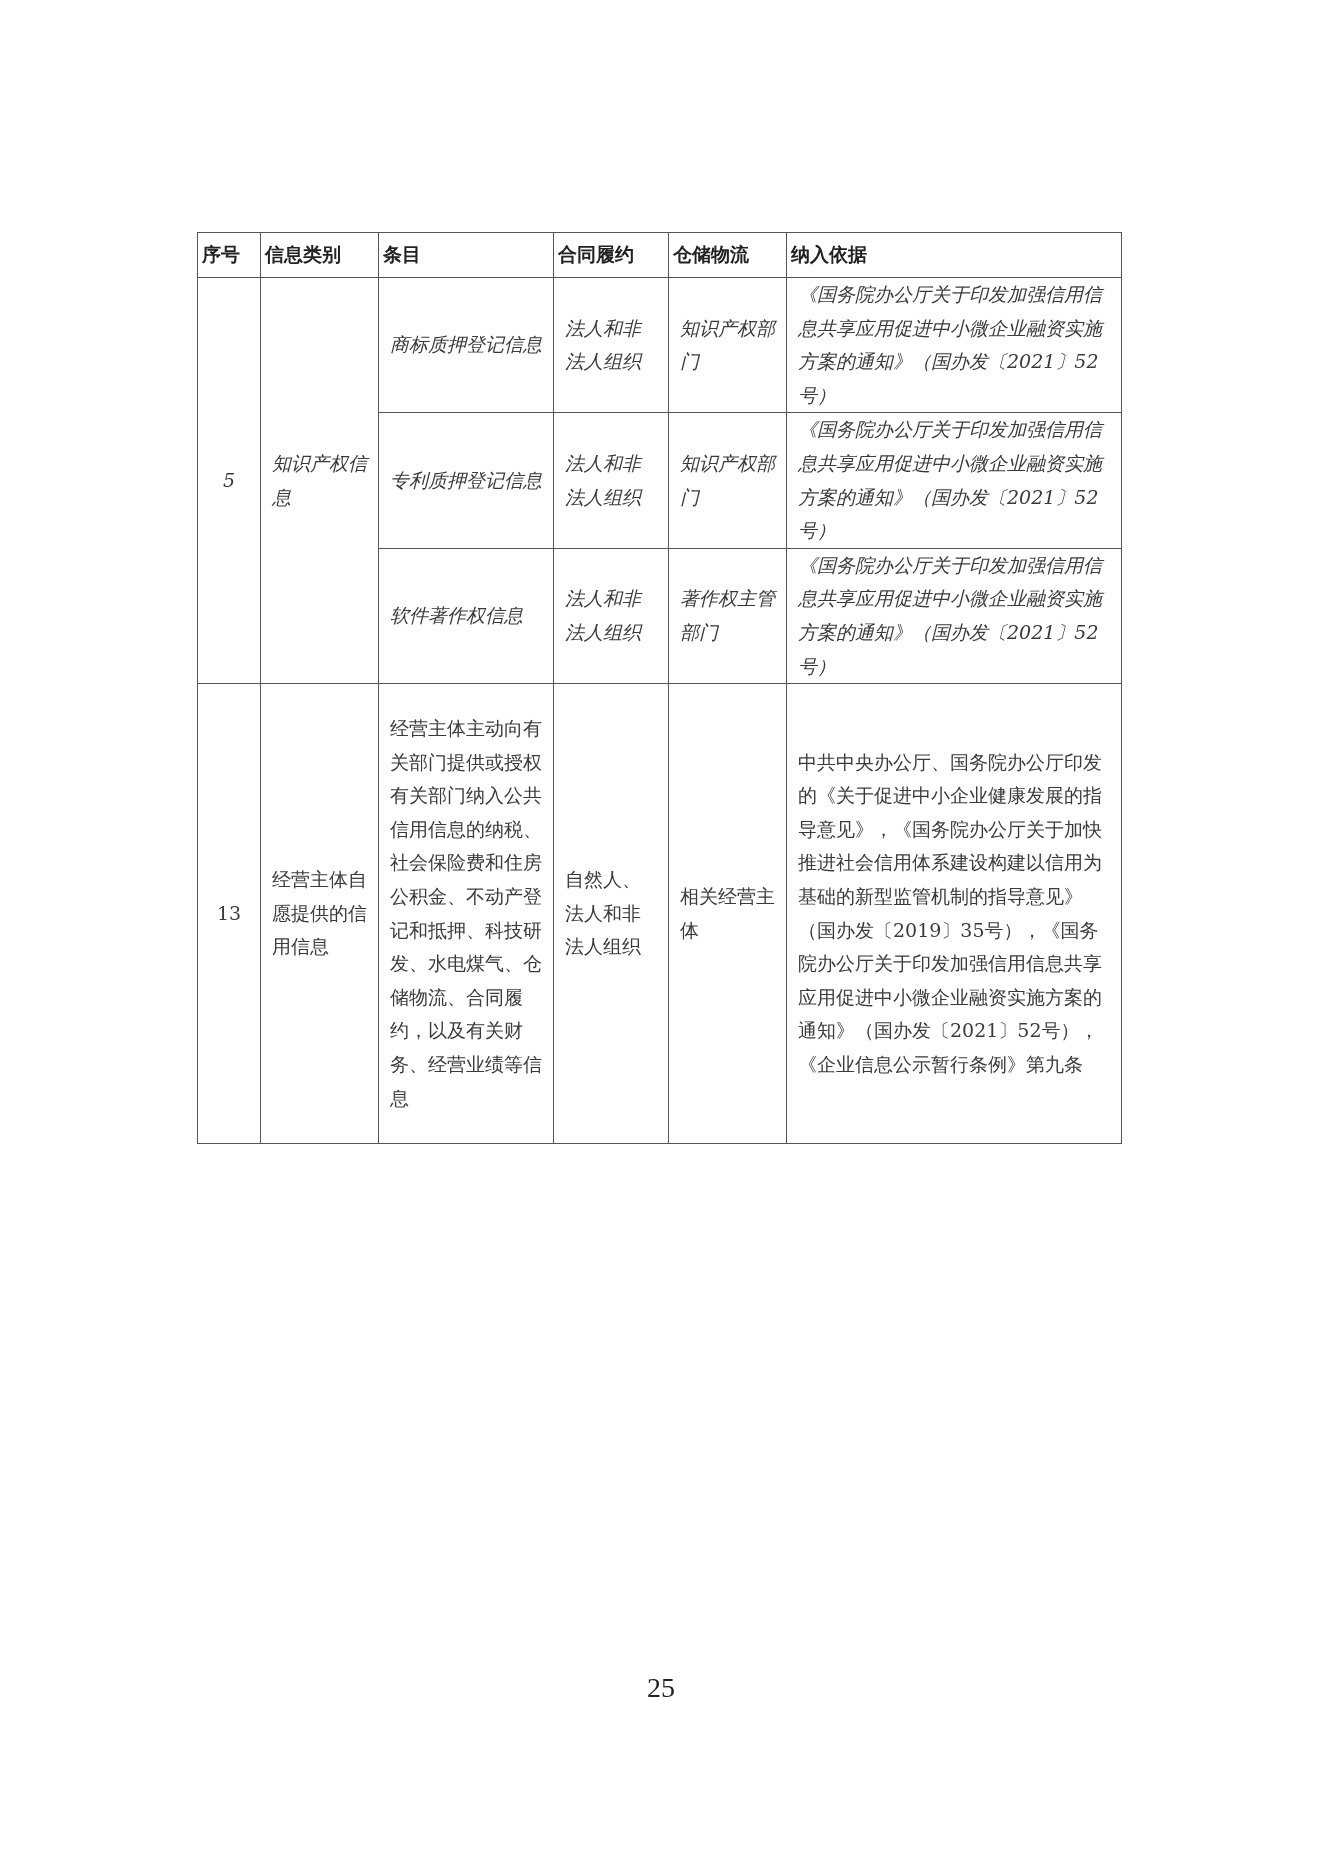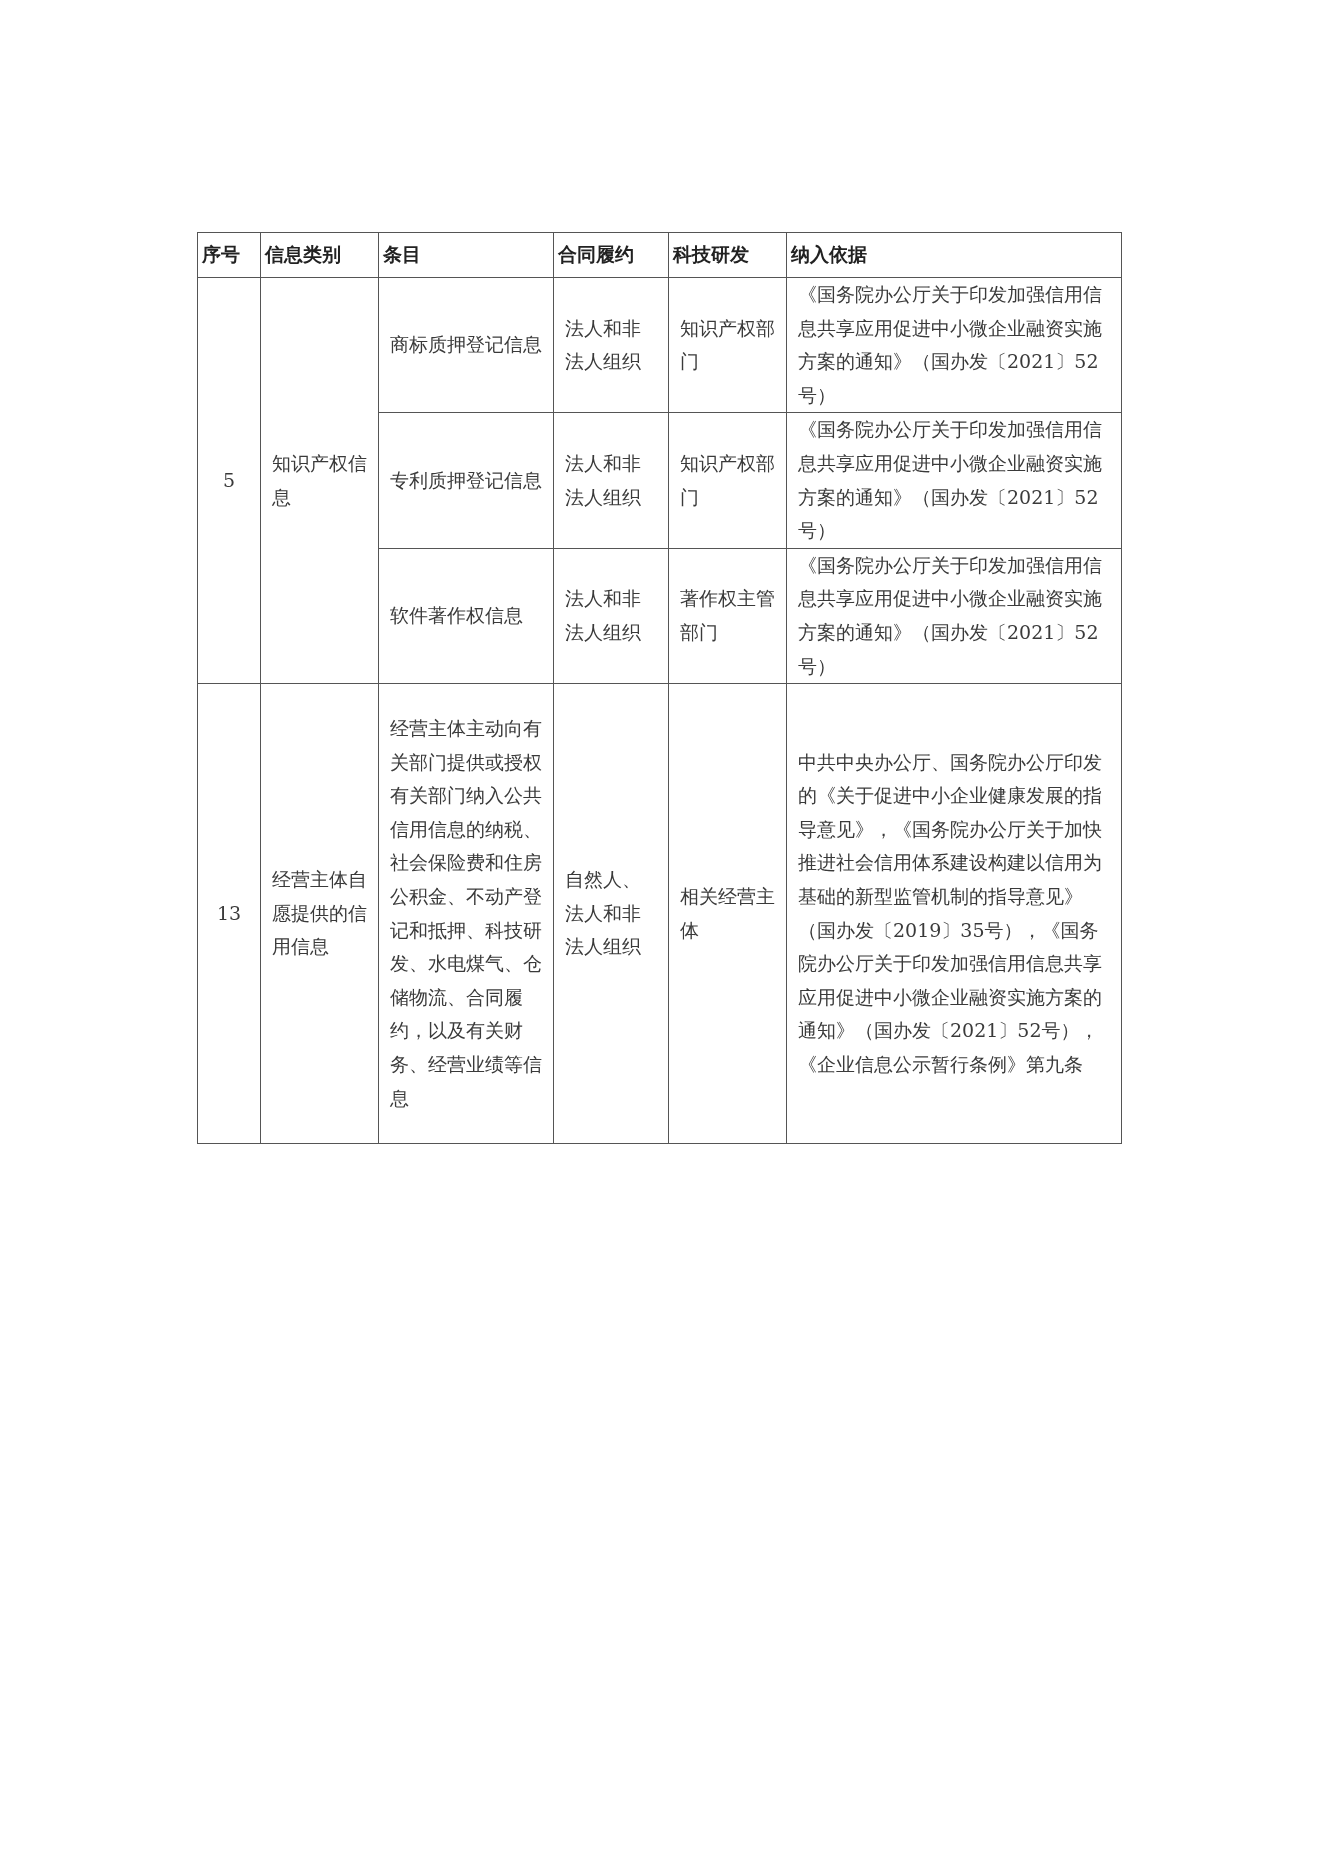--- a/index.html
+++ b/index.html
@@ -20,21 +20,21 @@
     word-break: break-all;
   }
   table.info-table th {
     font-family: "DejaVu Sans", "Liberation Sans", sans-serif;
     font-weight: bold; font-size: 19px; color: #222;
     text-align: left; height: 44px; padding: 0 4px;
   }
   th.th-seq { line-height: 17px; font-size: 18px; }
   td.c-seq { text-align: center; padding: 0; font-size: 18px; }
   td.c-basis { padding: 0 11px 0 12px; }
-  .row-ip td { height: 132px; }
+  .row-ip td { height: 132px; font-style: italic; }
   .row-13 td { height: 459px; }
   td.c-item-13 { line-height: 33.4px; padding: 0 10px 0 11px; }
   td.c-basis-13 { vertical-align: top; padding-top: 28px; }
   .page-number {
     position: absolute; left: 0; width: 1322px; top: 1672px;
     text-align: center; font-family: "Liberation Serif", "DejaVu Serif", serif;
     font-size: 28px; color: #222;
   }
 </style>
 </head>
@@ -49,21 +49,21 @@
       <col style="width:115px">
       <col style="width:118px">
       <col style="width:335px">
     </colgroup>
     <thead>
       <tr>
         <th class="th-seq">序号</th>
         <th>信息类别</th>
         <th>条目</th>
         <th>合同履约</th>
-        <th>科技研发</th>
+        <th>仓储物流</th>
         <th>纳入依据</th>
       </tr>
     </thead>
     <tbody>
       <tr class="row-ip">
         <td class="c-seq" rowspan="3">5</td>
         <td rowspan="3">知识产权信息</td>
         <td>商标质押登记信息</td>
         <td>法人和非法人组织</td>
         <td>知识产权部门</td>
@@ -85,13 +85,14 @@
         <td class="c-seq">13</td>
         <td>经营主体自愿提供的信用信息</td>
         <td class="c-item-13">经营主体主动向有关部门提供或授权有关部门纳入公共信用信息的纳税、社会保险费和住房公积金、不动产登记和抵押、科技研发、水电煤气、仓储物流、合同履约，以及有关财务、经营业绩等信息</td>
         <td>自然人、法人和非法人组织</td>
         <td>相关经营主体</td>
         <td class="c-basis c-basis-13">中共中央办公厅、国务院办公厅印发的《关于促进中小企业健康发展的指导意见》，《国务院办公厅关于加快推进社会信用体系建设构建以信用为基础的新型监管机制的指导意见》（国办发〔2019〕35号），《国务院办公厅关于印发加强信用信息共享应用促进中小微企业融资实施方案的通知》（国办发〔2021〕52号），《企业信息公示暂行条例》第九条</td>
       </tr>
     </tbody>
   </table>
 
+  <div class="page-number">25</div>
 </div>
 
 </body></html>

